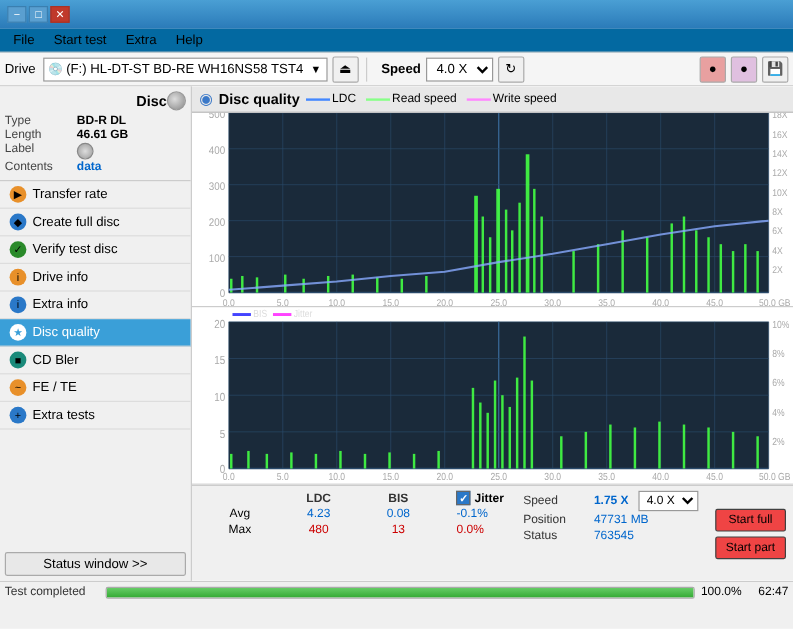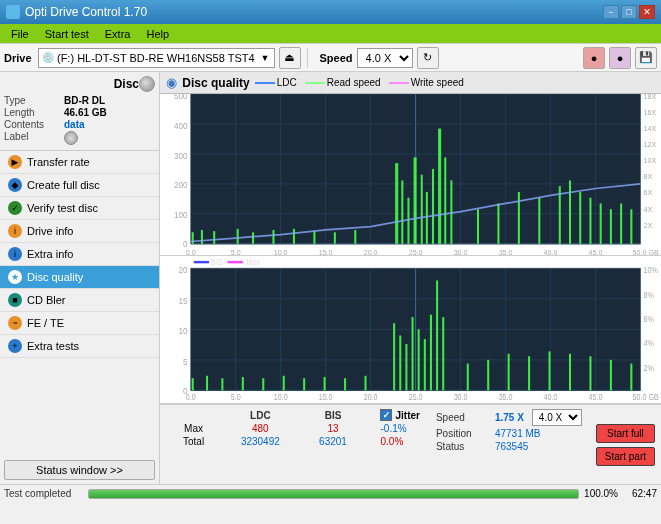--- a/index.html
+++ b/index.html
@@ -19,41 +19,41 @@
     .titlebar-icon { width: 14px; height: 14px; background: #5cb8e8; border-radius: 2px; display: inline-block; }
     .titlebar-controls { display: flex; gap: 2px; }
     .titlebar-btn {
       width: 16px; height: 14px; background: #5a9fd0; border: 1px solid #3a7fb0;
       color: white; font-size: 9px; display: flex; align-items: center; justify-content: center; cursor: pointer;
     }
     .titlebar-btn.close { background: #c0392b; border-color: #a93226; }
 
     
     .menubar {
-      background: #84cc16;
+      background: #0369a1;
       border-bottom: 1px solid #ccc;
       display: flex;
       gap: 2px;
       padding: 2px 4px;
       height: 20px;
       align-items: center;
     }
     .menu-item { padding: 1px 6px; font-size: 11px; cursor: pointer; border: 1px solid transparent; }
 
     
     .toolbar {
       background: #f5f5f5;
       border-bottom: 1px solid #ccc;
       display: flex;
       align-items: center;
       padding: 2px 4px;
       height: 28px;
       gap: 4px;
     }
-    .toolbar-label { font-size: 11px; font-weight: bold; margin-right: 2px; }
+    .toolbar-label { font-size: 11px; font-weight: normal; margin-right: 2px; }
     .drive-select {
       display: flex; align-items: center; gap: 2px;
       border: 1px solid #999; background: white; padding: 1px 4px;
       font-size: 11px; height: 20px;
     }
     .toolbar-sep { width: 1px; height: 20px; background: #ccc; margin: 0 2px; }
     .toolbar-btn {
       width: 22px; height: 22px; background: #f0f0f0; border: 1px solid #aaa;
       display: flex; align-items: center; justify-content: center; cursor: pointer; border-radius: 2px;
     }
@@ -214,24 +214,20 @@
       height: 100%;
       background: linear-gradient(to bottom, #66cc66, #33aa33);
     }
     .progress-pct { font-size: 10px; min-width: 35px; text-align: right; }
     .progress-time { font-size: 10px; min-width: 35px; text-align: right; }
   </style>
 </head>
 <body>
 
 <div class="titlebar">
-  <div class="titlebar-left">
-    <span class="titlebar-icon"></span>
-    <span>Opti Drive Control 1.70</span>
-  </div>
   <div class="titlebar-controls">
     <div class="titlebar-btn">−</div>
     <div class="titlebar-btn">□</div>
     <div class="titlebar-btn close">✕</div>
   </div>
 </div>
 
 <div class="menubar">
   <span class="menu-item">File</span>
   <span class="menu-item">Start test</span>
@@ -271,28 +267,28 @@
       </div>
       <div class="disc-row">
         <span class="disc-key">Type</span>
         <span class="disc-val">BD-R DL</span>
       </div>
       <div class="disc-row">
         <span class="disc-key">Length</span>
         <span class="disc-val">46.61 GB</span>
       </div>
       <div class="disc-row">
-        <span class="disc-key">Contents</span>
-        <span class="disc-val blue">data</span>
-      </div>
-      <div class="disc-row">
         <span class="disc-key">Label</span>
         <span class="disc-val">
           <span style="display:inline-block;width:14px;height:14px;border-radius:50%;background:radial-gradient(#ddd,#999);border:1px solid #888;vertical-align:middle;"></span>
         </span>
+      </div>
+      <div class="disc-row">
+        <span class="disc-key">Contents</span>
+        <span class="disc-val blue">data</span>
       </div>
     </div>
 
     <div class="sidebar-menu">
       <div class="sidebar-btn">
         <span class="sidebar-btn-icon icon-orange">▶</span>
         <span>Transfer rate</span>
       </div>
       <div class="sidebar-btn">
         <span class="sidebar-btn-icon icon-blue">◆</span>
@@ -536,28 +532,28 @@
         <table>
           <thead>
             <tr>
               <th></th>
               <th>LDC</th>
               <th>BIS</th>
             </tr>
           </thead>
           <tbody>
             <tr>
+              <td>Avg</td>
+              <td class="blue">4.23</td>
+              <td class="blue">0.08</td>
+            </tr>
+            <tr>
               <td>Max</td>
               <td class="red">480</td>
               <td class="red">13</td>
-            </tr>
-            <tr>
-              <td>Total</td>
-              <td class="blue">3230492</td>
-              <td class="blue">63201</td>
             </tr>
           </tbody>
         </table>
       </div>
 
       <div class="jitter-section">
         <div class="jitter-check">
           <div class="checkbox">
             <span class="checkbox-mark">✓</span>
           </div>

